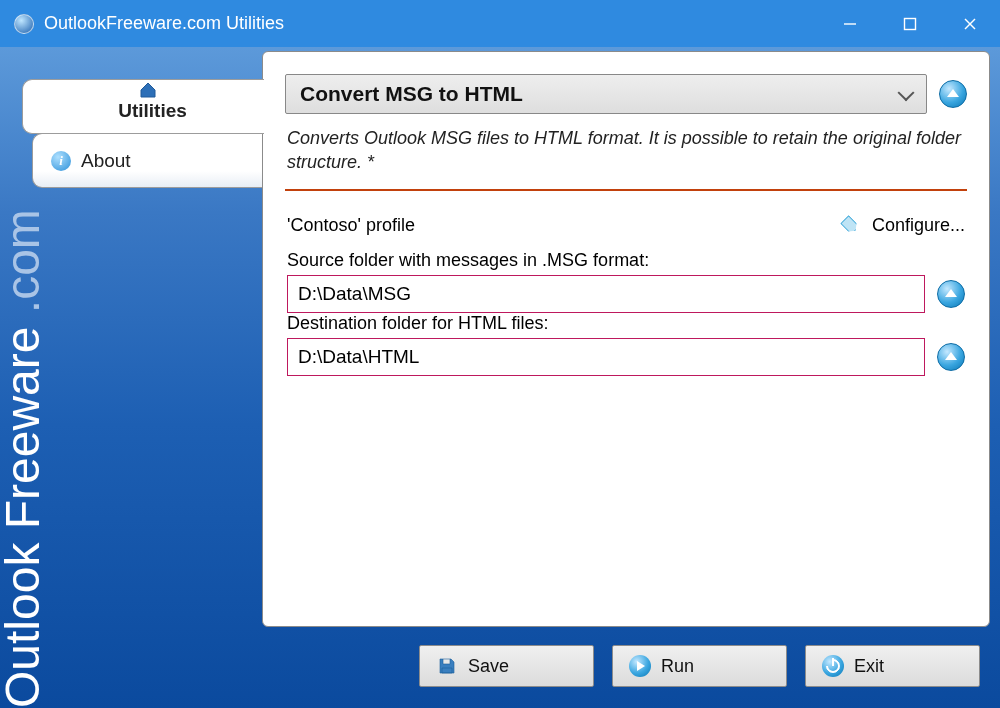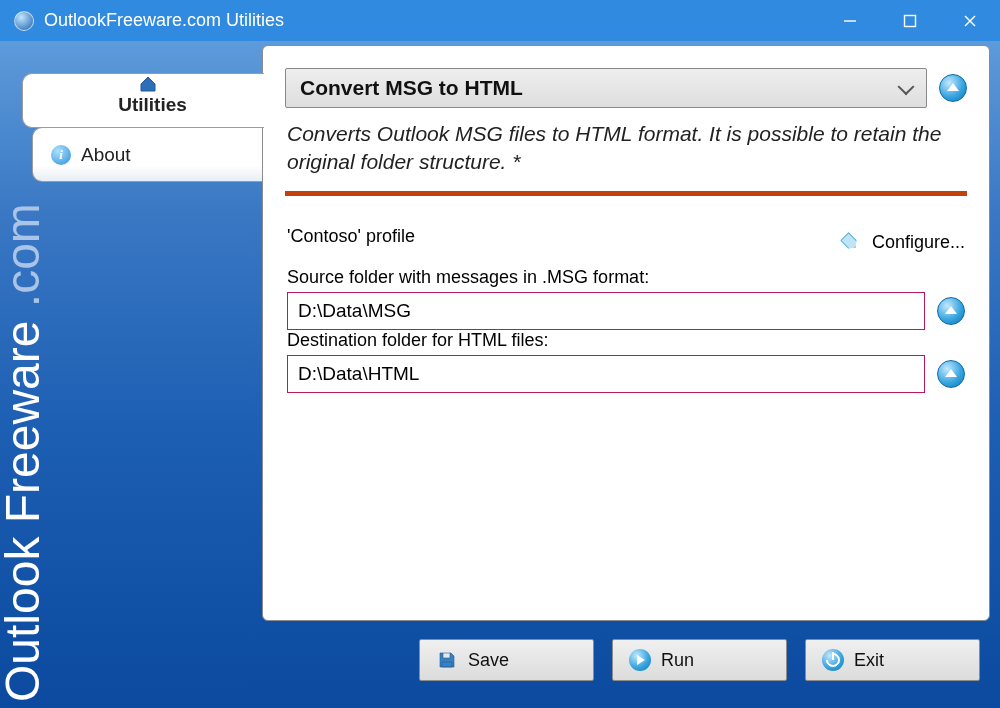--- a/index.html
+++ b/index.html
@@ -7,21 +7,21 @@
     font-family: "Segoe UI", Tahoma, sans-serif;
     width: 1000px;
     height: 708px;
     overflow: hidden;
     background: linear-gradient(to bottom, #66a3e0 0%, #3a78c4 30%, #1d5fb3 60%, #0b4a9e 100%);
     position: relative;
   }
 
   
   .titlebar {
-    height: 41px;
+    height: 47px;
     background: #2f8ae0;
     display: flex;
     align-items: center;
     padding: 0 0 0 14px;
     color: #fff;
     font-size: 18px;
     font-weight: 400;
   }
   .titlebar .app-icon {
     width: 20px; height: 20px;
@@ -181,41 +181,40 @@
   .round-btn::before {
     content:"";
     width:0; height:0;
     border-left:6px solid transparent;
     border-right:6px solid transparent;
     border-bottom:8px solid #fff;
     position:relative; top:-1px;
   }
 
   .desc {
-    font-size: 21px;
+    font-size: 18px;
     font-style: italic;
     color: #222;
     line-height: 1.35;
     padding: 4px 2px 14px 2px;
-    border-bottom: 5px solid #c2410c;
+    border-bottom: 2px solid #c2410c;
   }
 
   .profile-row {
     display:flex;
     align-items:center;
     justify-content: space-between;
     margin-top: 24px;
     padding: 0 2px 14px 2px;
     font-size: 18px;
   }
   .configure-link {
     display:flex; align-items:flex-start; gap:12px;
     color:#000; font-size:18px;
     cursor:pointer;
-    margin-top:12px;
   }
   .tag-icon {
     width:20px; height:20px; display:inline-block;
     transform: rotate(45deg);
     position:relative;
   }
   .tag-icon::before {
     content:"";
     position:absolute;
     width:14px; height:10px;

